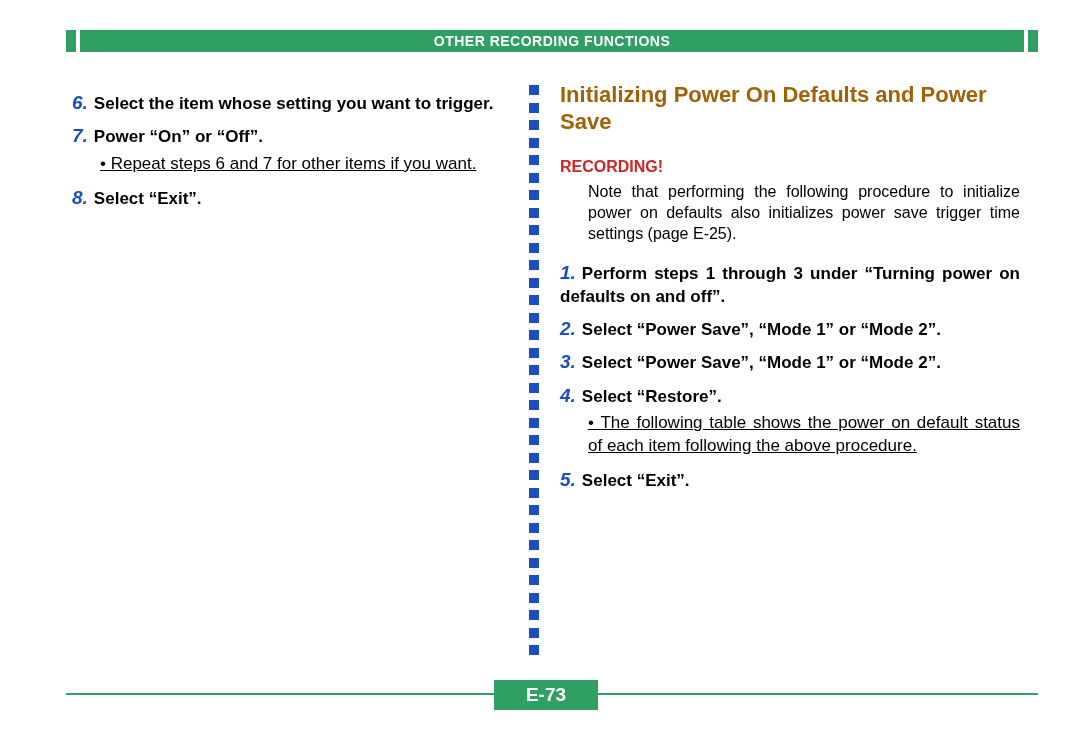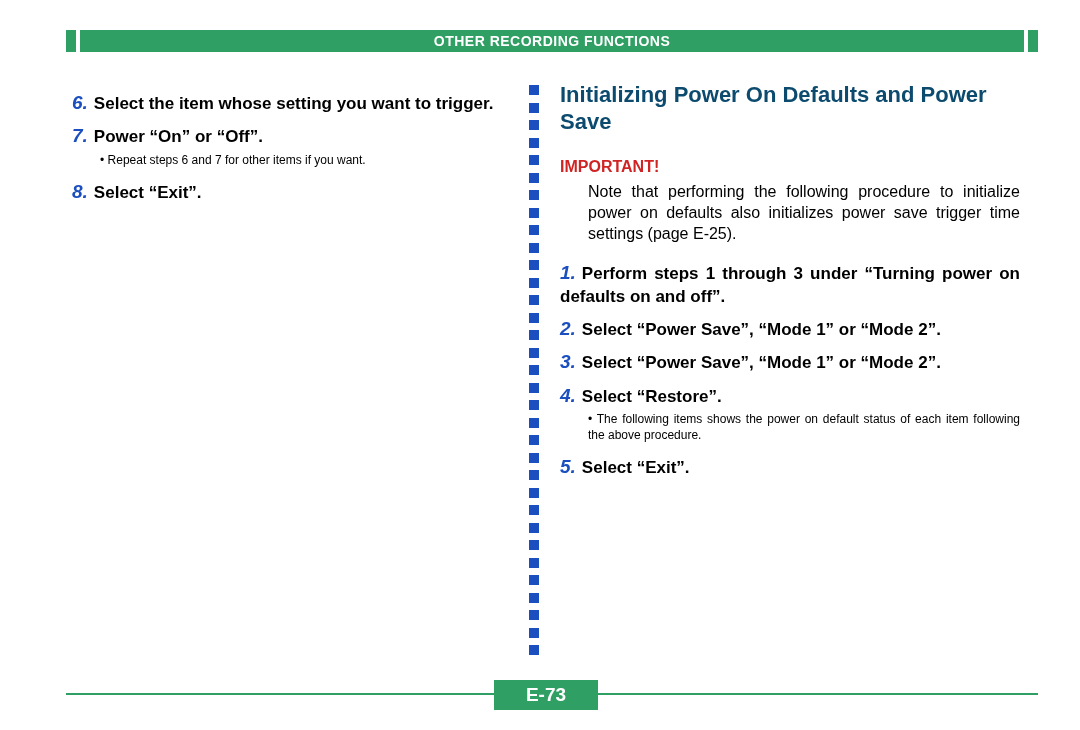--- a/index.html
+++ b/index.html
@@ -91,29 +91,30 @@
   }
   .step-num {
     color: #1b4fbf;
     font-style: italic;
     font-weight: bold;
     font-size: 19px;
     padding-right: 6px;
   }
   .sub {
     margin: 2px 0 10px 28px;
-    font-size: 12px;
-    text-align: justify;
+    font-size: 17px;
+    text-align: justify;
+    text-decoration: underline;
   }
   .sub::before {
     content: "• ";
   }
 
   .section-title {
-    color: #0c4a6e;
+    color: #a16207;
     font-weight: bold;
     font-size: 22px;
     line-height: 1.22;
     margin: 0 0 20px 0;
   }
   .para {
     margin: 4px 0 14px 0;
     font-size: 16px;
     text-align: justify;
   }
@@ -214,36 +215,36 @@
       <span class="step-num">7.</span><span>Power “On” or “Off”.</span>
     </div>
     <div class="sub">Repeat steps 6 and 7 for other items if you want.</div>
     <div class="step">
       <span class="step-num">8.</span><span>Select “Exit”.</span>
     </div>
   </div>
 
   <div class="col col-right">
     <div class="section-title">Initializing Power On Defaults and Power Save</div>
-    <div class="important-label">IMPORTANT!</div>
+    <div class="important-label">RECORDING!</div>
     <div class="important-body">Note that performing the following procedure to initialize power on defaults also initializes power save trigger time settings (page E-25).</div>
 
     <div class="step">
       <span class="step-num">1.</span><span>Perform steps 1 through 3 under “Turning power on defaults on and off”.</span>
     </div>
     <div class="step">
       <span class="step-num">2.</span><span>Select “Power Save”, “Mode 1” or “Mode 2”.</span>
     </div>
     <div class="step">
       <span class="step-num">3.</span><span>Select “Power Save”, “Mode 1” or “Mode 2”.</span>
     </div>
     <div class="step">
       <span class="step-num">4.</span><span>Select “Restore”.</span>
     </div>
-    <div class="sub">The following items shows the power on default status of each item following the above procedure.</div>
+    <div class="sub">The following table shows the power on default status of each item following the above procedure.</div>
     <div class="step">
       <span class="step-num">5.</span><span>Select “Exit”.</span>
     </div>
   </div>
 
   <div class="footer-rule">
       <div class="gap"></div>
     </div>
   <div class="page-num-box">E-73</div>
 

